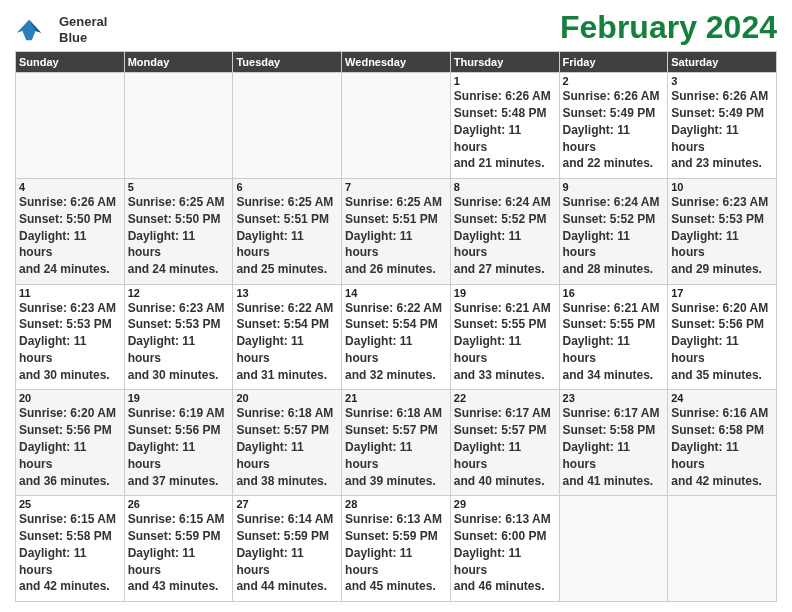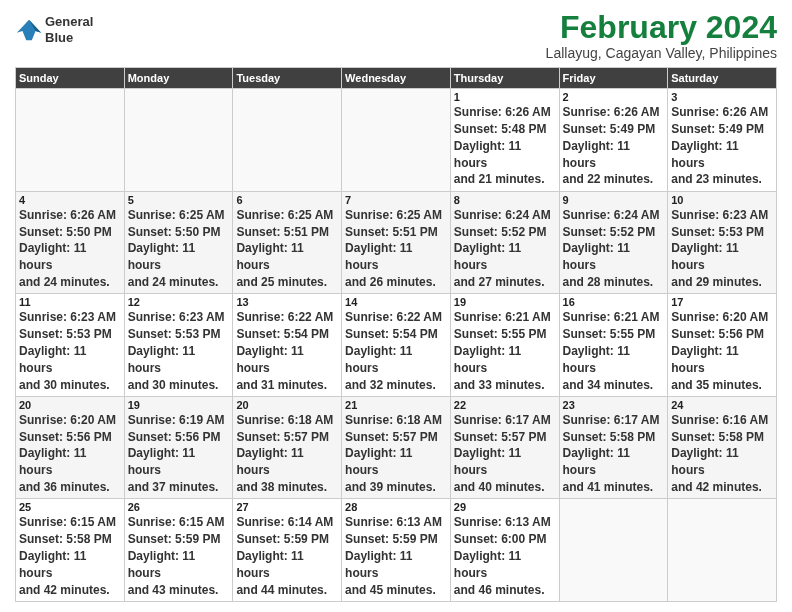--- a/index.html
+++ b/index.html
@@ -19,21 +19,21 @@
     }
     .header {
       display: flex;
       justify-content: space-between;
       align-items: flex-start;
       margin-bottom: 6px;
     }
     .logo {
       display: flex;
       align-items: center;
-      gap: 2px;
+      gap: 16px;
       margin-top: 4px;
     }
     .logo-text {
       font-size: 13px;
       font-weight: bold;
       line-height: 1.2;
       color: #333;
     }
     .logo-bird {
       width: 28px;
@@ -105,21 +105,20 @@
         <polygon points="15,4 28,18 22,16 18,26 12,26 8,16 2,18" fill="#2980b9"></polygon>
         <polygon points="15,4 28,18 22,16" fill="#1a5f8a"></polygon>
       </svg>
       <div class="logo-text">
         <div>General</div>
         <div>Blue</div>
       </div>
     </div>
     <div class="title-block">
       <div class="calendar-title">February 2024</div>
-      <div class="calendar-subtitle">Lallayug, Cagayan Valley, Philippines</div>
     </div>
   </div>
 
   <table class="calendar-table">
     <thead>
       <tr id="header-row">
           <th>Sunday</th>
           <th>Monday</th>
           <th>Tuesday</th>
           <th>Wednesday</th>
@@ -297,21 +296,21 @@
           <td>
             <div class="day-number">23</div>
             <div class="day-info" style="white-space: pre-line;">Sunrise: 6:17 AM
 Sunset: 5:58 PM
 Daylight: 11 hours
 and 41 minutes.</div>
           </td>
           <td>
             <div class="day-number">24</div>
             <div class="day-info" style="white-space: pre-line;">Sunrise: 6:16 AM
-Sunset: 5:58 PM
+Sunset: 6:58 PM
 Daylight: 11 hours
 and 42 minutes.</div>
           </td>
         </tr>
         <tr>
           <td>
             <div class="day-number">25</div>
             <div class="day-info" style="white-space: pre-line;">Sunrise: 6:15 AM
 Sunset: 5:58 PM
 Daylight: 11 hours

